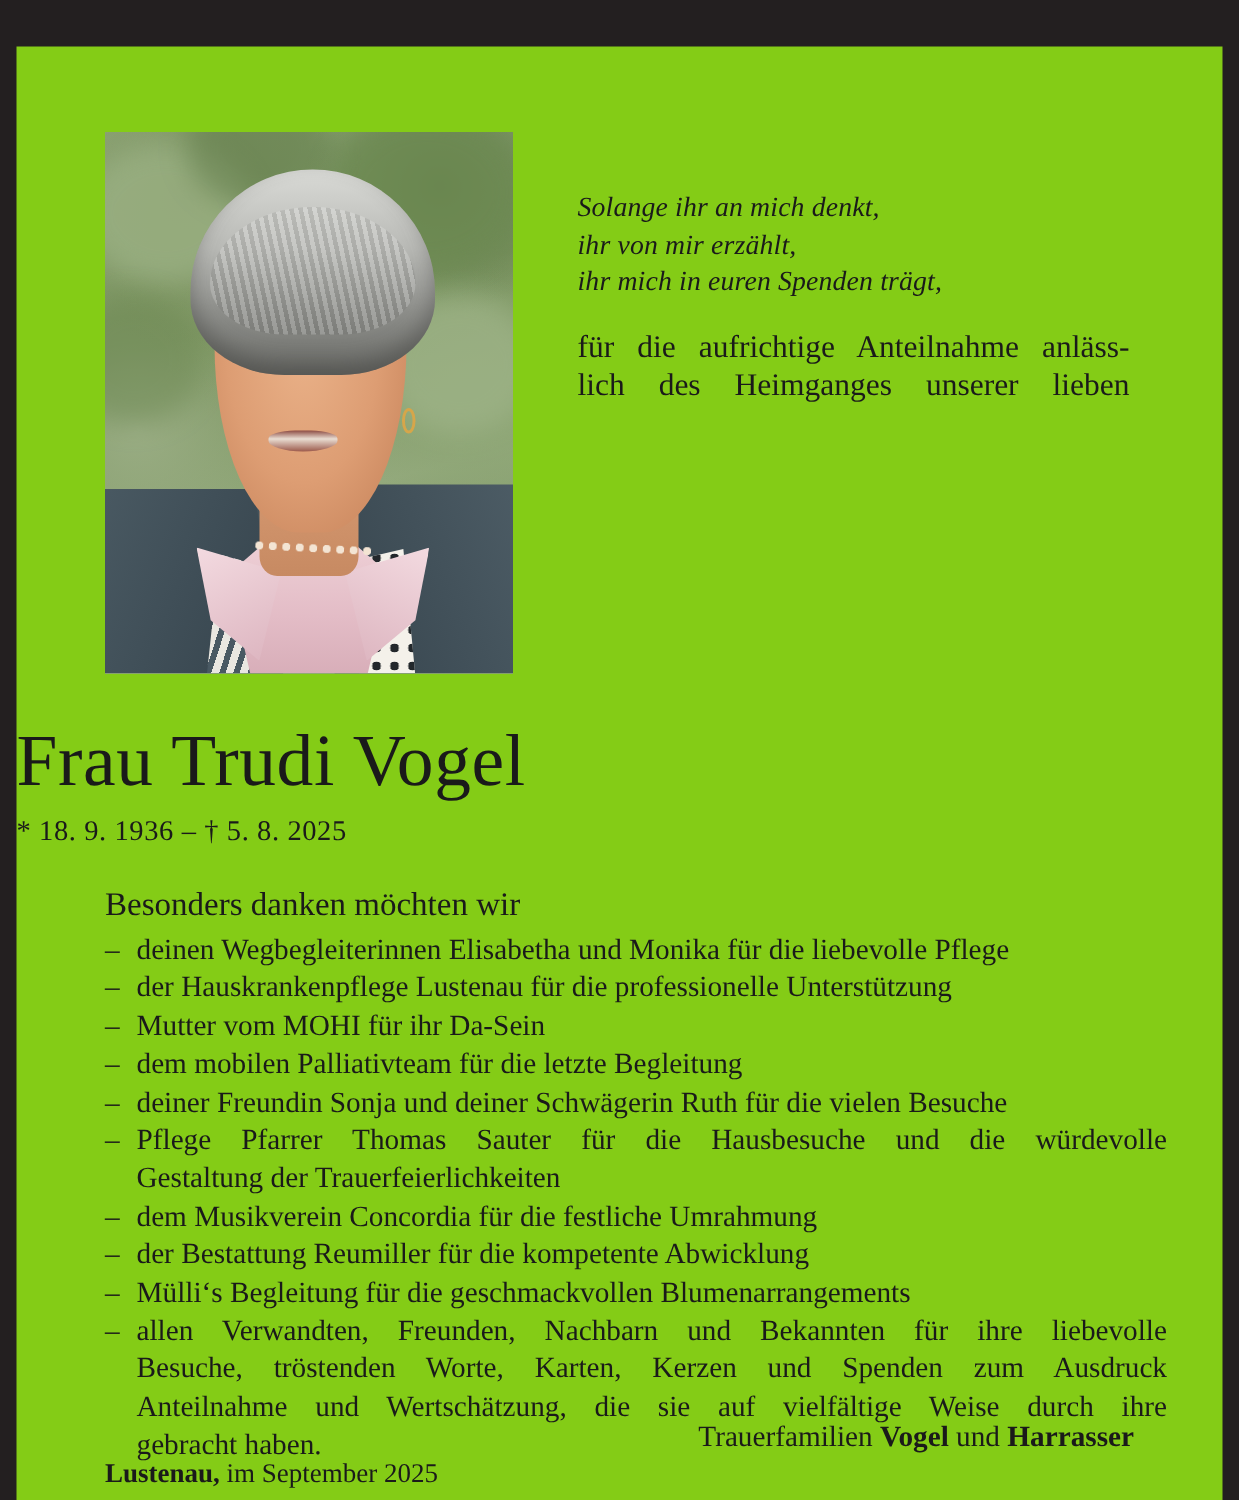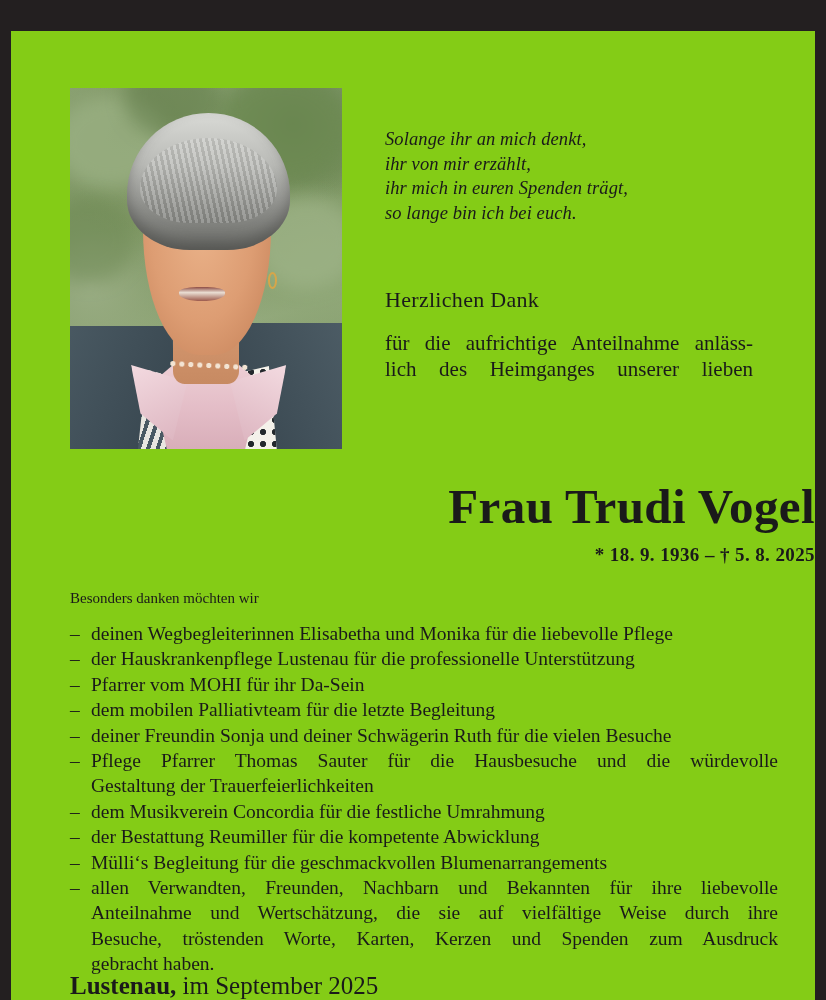--- a/index.html
+++ b/index.html
@@ -192,40 +192,40 @@
   .thanks-body div:nth-child(2){
     text-align:justify;
     text-align-last:justify;
   }
   .thanks-body div{ white-space:nowrap; }
 
   
   .name{
     position:absolute;
     left:0; right:0; top:447px;
-    text-align:right;
+    text-align:left;
     font-size:49px;
     line-height:58px;
     letter-spacing:.4px;
-    font-weight:700;
+    font-weight:400;
   }
   .dates{
     position:absolute;
     left:0; right:0; top:513px;
-    text-align:right;
+    text-align:left;
     font-size:19px;
-    font-weight:bold;
+    font-weight:normal;
     letter-spacing:.4px;
   }
 
   
   .list-intro{
     position:absolute;
     left:59px; top:559px;
-    font-size:15px;
+    font-size:22px;
   }
   .list{
     position:absolute;
     left:59px; top:590px;
     width:708px;
     font-size:19.5px;
     line-height:25.4px;
   }
   .li{
     display:flex;
@@ -240,21 +240,21 @@
   
   .families{
     position:absolute;
     right:59px; top:917px;
     font-size:19.5px;
   }
   .families b{ font-weight:bold; }
   .place{
     position:absolute;
     left:59px; top:941px;
-    font-size:25px;
+    font-size:18px;
   }
   .place b{ font-weight:bold; }
 </style>
 </head>
 <body>
 
 <div class="notice">
   <div class="sheet">
 
     <div class="top">
@@ -287,24 +287,22 @@
           <span class="hair"></span>
           <span class="softness"></span>
         </div>
       </div>
 
       <div class="right-col">
         <div class="verse">
           <div>Solange ihr an mich denkt,</div>
           <div>ihr von mir erzählt,</div>
           <div>ihr mich in euren Spenden trägt,</div>
-          <div>so lange bin ich bei euch.</div>
         </div>
 
-        <div class="thanks-head">Herzlichen Dank</div>
 
         <div class="thanks-body">
           <div>für die aufrichtige Anteilnahme anläss-</div>
           <div>lich des Heimganges unserer lieben</div>
         </div>
       </div>
     </div>
 
     <div class="name">Frau Trudi Vogel</div>
     <div class="dates">* 18. 9. 1936 – † 5. 8. 2025</div>
@@ -318,21 +316,21 @@
         <span class="li-text">deinen Wegbegleiterinnen Elisabetha und Monika für die liebevolle Pflege</span>
       </div>
 
       <div class="li">
         <span class="dash">–</span>
         <span class="li-text">der Hauskrankenpflege Lustenau für die professionelle Unterstützung</span>
       </div>
 
       <div class="li">
         <span class="dash">–</span>
-        <span class="li-text">Pfarrer vom MOHI für ihr Da-Sein</span>
+        <span class="li-text">Mutter vom MOHI für ihr Da-Sein</span>
       </div>
 
       <div class="li">
         <span class="dash">–</span>
         <span class="li-text">dem mobilen Palliativteam für die letzte Begleitung</span>
       </div>
 
       <div class="li">
         <span class="dash">–</span>
         <span class="li-text">deiner Freundin Sonja und deiner Schwägerin Ruth für die vielen Besuche</span>
@@ -358,27 +356,30 @@
 
       <div class="li">
         <span class="dash">–</span>
         <span class="li-text">Mülli‘s Begleitung für die geschmackvollen Blumenarrangements</span>
       </div>
 
       <div class="li">
         <span class="dash">–</span>
         <span class="li-text">
           <span class="jline">allen Verwandten, Freunden, Nachbarn und Bekannten für ihre liebevolle</span>
+          <span class="jline">Besuche, tröstenden Worte, Karten, Kerzen und Spenden zum Ausdruck</span>
           <span class="jline">Anteilnahme und Wertschätzung, die sie auf vielfältige Weise durch ihre</span>
-          <span class="jline">Besuche, tröstenden Worte, Karten, Kerzen und Spenden zum Ausdruck</span>
           <span class="lastline">gebracht haben.</span>
         </span>
       </div>
 
     </div>
 
+    <div class="families">
+      <span>Trauerfamilien </span><b>Vogel</b><span> und </span><b>Harrasser</b>
+    </div>
 
     <div class="place">
       <b>Lustenau,</b><span> im September 2025</span>
     </div>
 
   </div>
 </div>
 
 </body></html>

